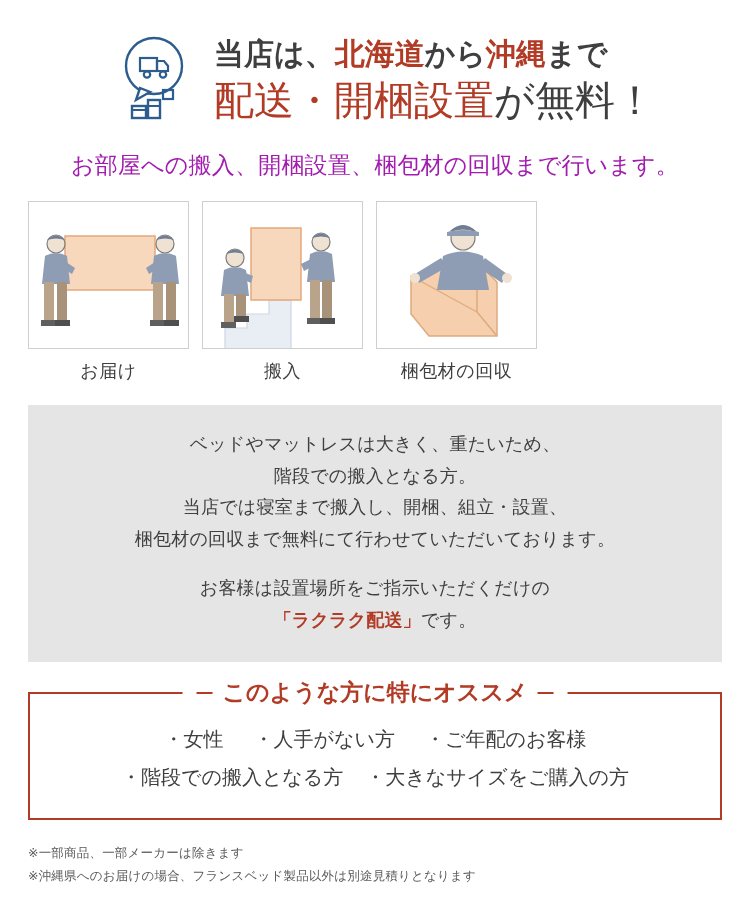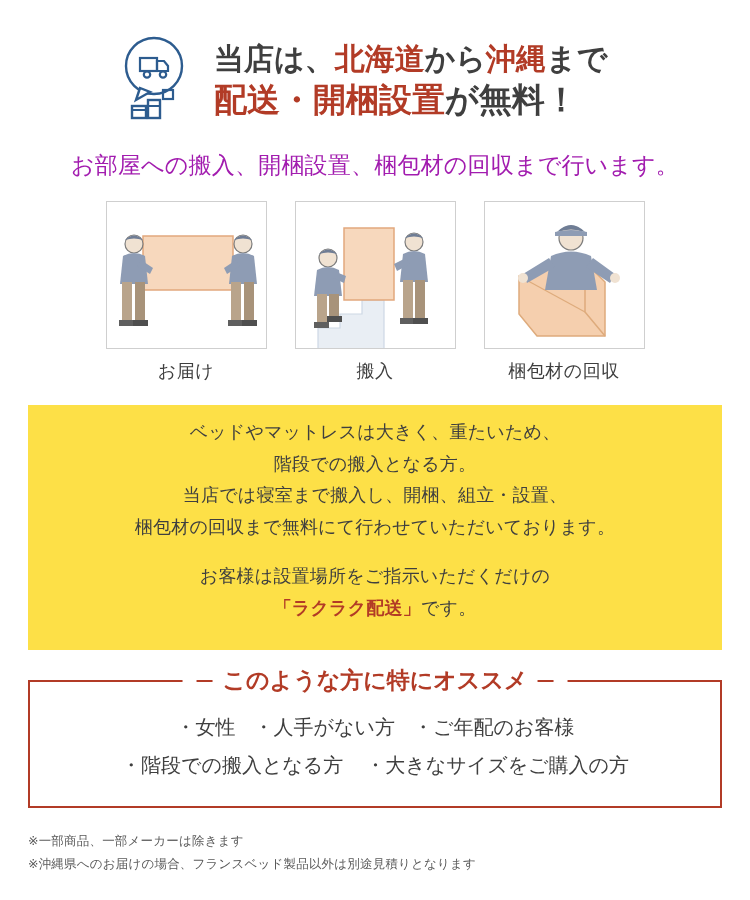--- a/index.html
+++ b/index.html
@@ -40,42 +40,42 @@
   .hl-line1 {
     font-size: 30px;
     font-weight: bold;
     letter-spacing: 0px;
     color: #3f3f3f;
     line-height: 1.25;
     white-space: nowrap;
   }
   .hl-line1 .accent { color: #b23b26; }
   .hl-line2 {
-    font-size: 33px;
-    font-weight: bold;
+    font-size: 40px;
+    font-weight: normal;
     color: #b23b26;
     line-height: 1.25;
     white-space: nowrap;
     margin-top: 2px;
   }
   .hl-line2 .dark { color: #3f3f3f; }
   .subhead {
     text-align: center;
     font-size: 23px;
     color: #a21caf;
     margin-top: 20px;
     letter-spacing: 0.2px;
   }
 
   
   .steps {
     display: flex;
-    gap: 28px;
+    gap: 13px;
     margin-top: 20px;
-    justify-content: center;
+    justify-content: flex-start;
   }
   .step { width: 161px; }
   .step-frame {
     width: 161px;
     height: 148px;
     border: 1px solid #cfcfcf;
     background: #fff;
     position: relative;
     overflow: hidden;
   }
@@ -83,22 +83,22 @@
     text-align: center;
     font-size: 18px;
     margin-top: 10px;
     color: #3f3f3f;
     letter-spacing: 0.5px;
   }
 
   
   .msg-box {
     margin-top: 22px;
-    background: #fde047;
-    padding: 12px 10px 26px;
+    background: #e5e5e5;
+    padding: 24px 10px 26px;
     text-align: center;
   }
   .msg-box p {
     font-size: 18px;
     line-height: 1.75;
     color: #3f3f3f;
     letter-spacing: 0.2px;
   }
   .msg-box .p2 { margin-top: 18px; }
   .msg-box .rakuraku { color: #b23b26; font-weight: bold; margin-top: 20px; }
@@ -128,21 +128,21 @@
   }
   .rec-title .dash {
     display: inline-block;
     width: 16px;
     height: 2px;
     background: #b23b26;
   }
   .rec-row {
     display: flex;
     justify-content: center;
-    gap: 18px;
+    gap: 30px;
     font-size: 20px;
     color: #3f3f3f;
     line-height: 1.9;
   }
   .rec-row.r2 { gap: 22px; }
 
   
   .notes {
     margin-top: 22px;
     font-size: 12.5px;

